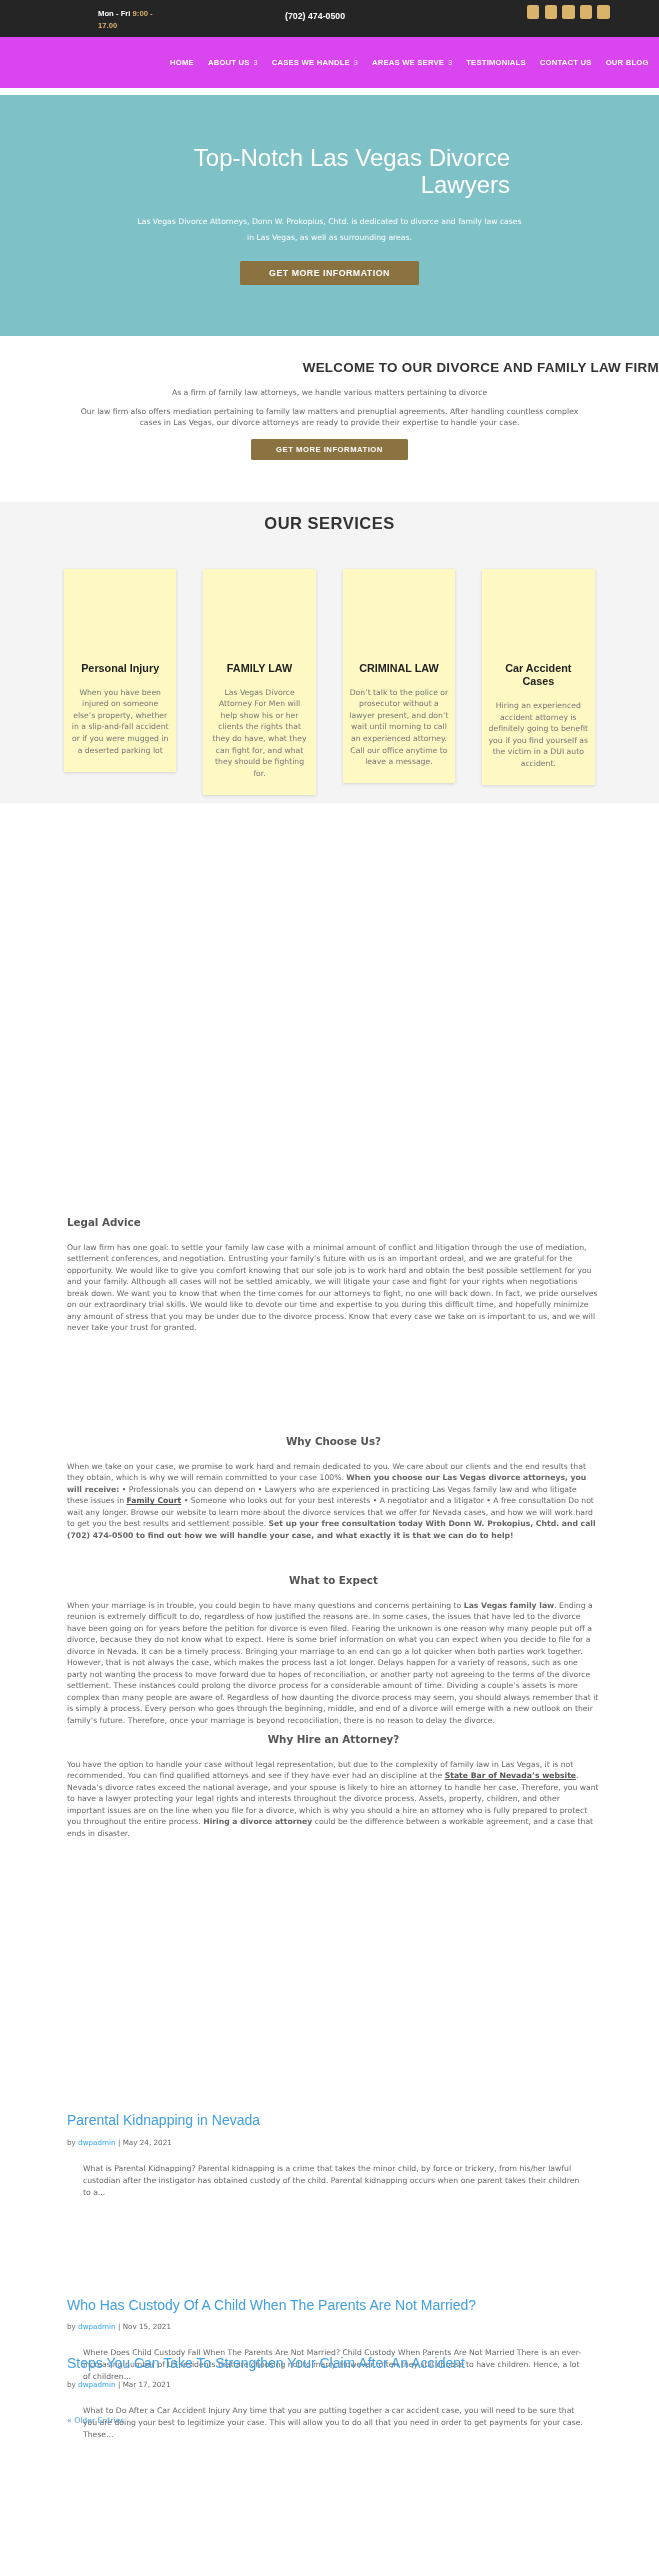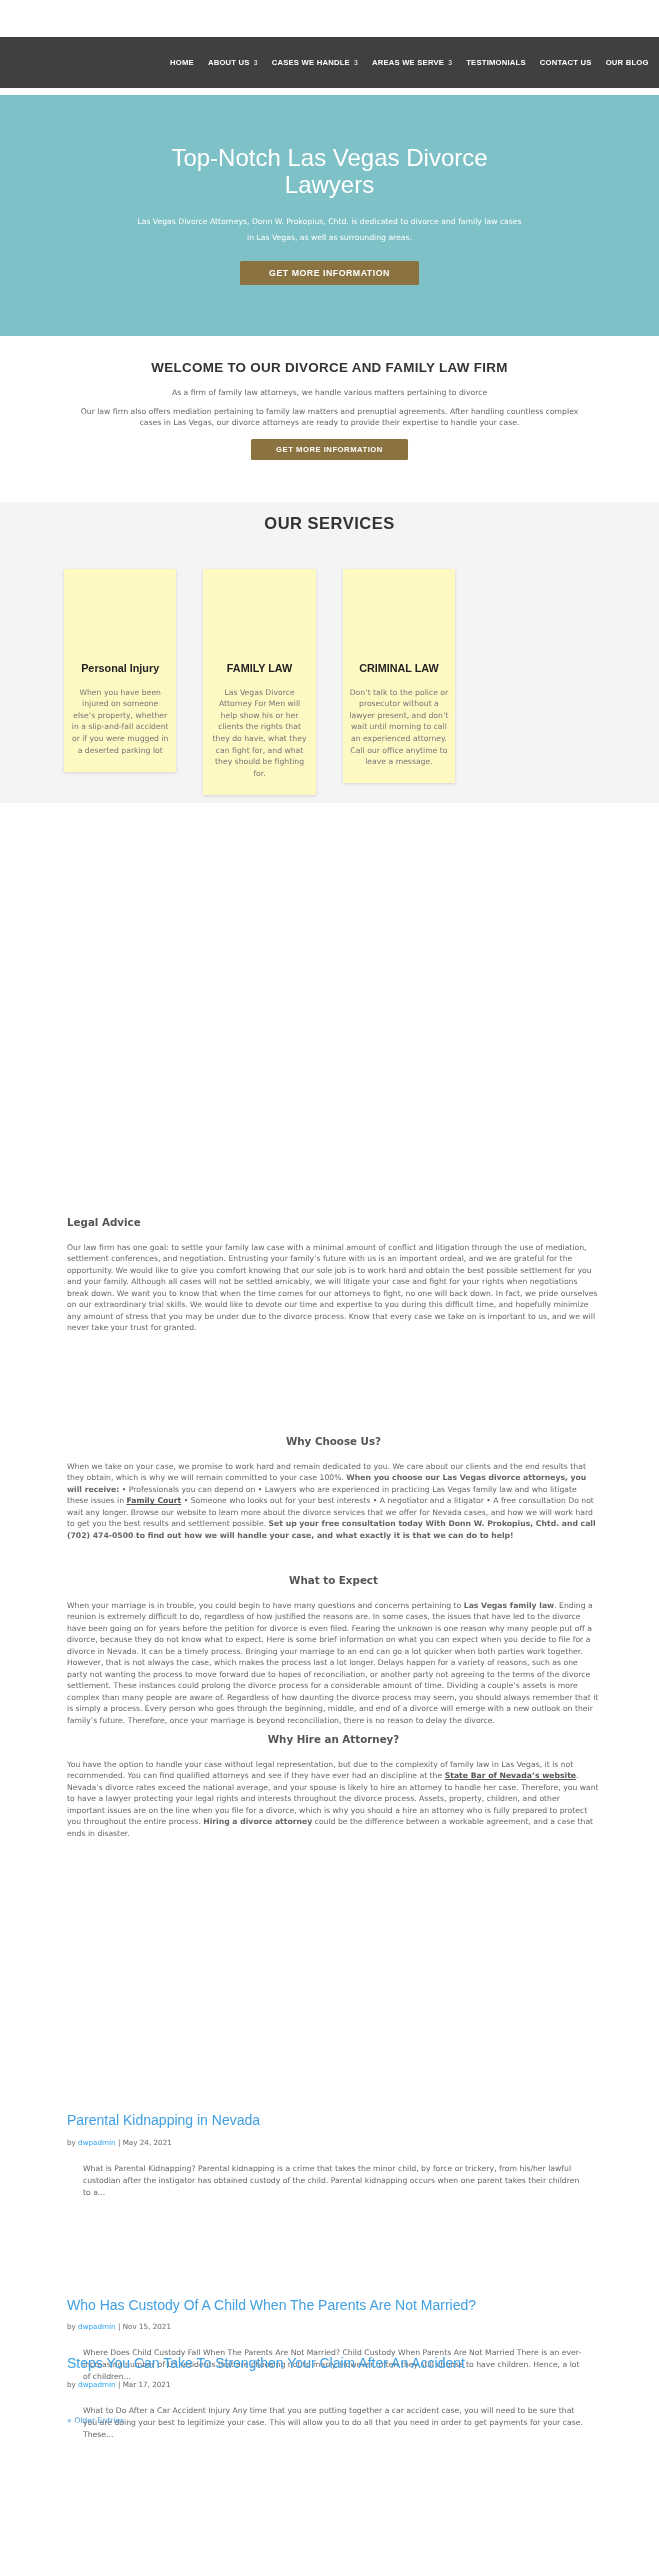--- a/index.html
+++ b/index.html
@@ -1,31 +1,31 @@
 <!DOCTYPE html>
 <html style="font-size:8.2px"><head>
 <meta charset="utf-8">
 <style>
   html,body{margin:0;padding:0;background:#fff;}
   .page{position:relative;width:659px;height:3138px;background:#ffffff;overflow:hidden;
         font-family:"DejaVu Sans",sans-serif;}
-  .hd{font-family:"Liberation Sans",sans-serif;}
+  .hd{font-family:"Liberation Sans",sans-serif;text-align:right;}
 
   
   .topbar{position:absolute;top:0;left:0;width:659px;height:37px;background:#252525;}
   .hours{position:absolute;left:98px;top:7.7px;width:90px;font-size:7.7px;font-weight:bold;
          line-height:12px;color:#dab36a;font-family:"Liberation Sans",sans-serif;}
   .hours .days{color:#ffffff;}
   .phone{position:absolute;left:285px;top:10.8px;color:#ffffff;font-size:8.8px;font-weight:bold;
          font-family:"Liberation Sans",sans-serif;}
   .social{position:absolute;left:527px;top:5.2px;display:flex;gap:5.2px;}
   .social .sq{width:12.4px;height:13.4px;background:#dab36a;border-radius:2.1px;}
 
   
-  .navbar{position:absolute;top:37px;left:0;width:659px;height:51px;background:#404040;}
+  .navbar{position:absolute;top:37px;left:0;width:659px;height:51px;background:#d946ef;}
   .nav-items{position:absolute;right:10.3px;top:21px;display:flex;gap:14px;}
   .nav-item{color:#ffffff;font-size:7.7px;font-weight:bold;letter-spacing:0.2px;cursor:pointer;
             font-family:"Liberation Sans",sans-serif;text-decoration:none;white-space:nowrap;}
   .nav-item .caret{font-size:6.7px;margin-left:4.1px;font-weight:normal;}
 
   
   .hero{position:absolute;top:95px;left:0;width:659px;height:241px;background:#7ec1c7;
         text-align:center;color:#ffffff;}
   .hero-title{margin:0 auto;padding-top:49px;width:361px;font-size:24px;line-height:27px;
               font-weight:400;font-family:"Liberation Sans",sans-serif;}
@@ -67,20 +67,35 @@
   .post-meta{margin:0 0 5.2px;font-size:7.2px;color:#666666;}
   .post-meta a{color:#2ea3f2;text-decoration:none;cursor:pointer;}
   .post-excerpt{margin:16px;font-size:7.7px;line-height:12px;color:#666666;}
   .older{position:absolute;left:67px;top:2416px;font-size:7.7px;color:#4f9bd8;text-decoration:none;cursor:pointer;text-align:center;}
 </style>
 </head>
 <body>
 
 <div class="page">
 
+  <div class="topbar">
+    <div class="hours">
+      <span class="days">Mon - Fri</span>
+      <span>9:00 -</span><br>
+      <span>17.00</span>
+    </div>
+    <div class="phone">(702) 474-0500</div>
+    <div class="social">
+      <div class="sq"></div>
+      <div class="sq"></div>
+      <div class="sq"></div>
+      <div class="sq"></div>
+      <div class="sq"></div>
+    </div>
+  </div>
 
   <div class="navbar">
     <div class="nav-items">
       <a class="nav-item"><span>HOME</span></a>
       <a class="nav-item"><span>ABOUT US</span><span class="caret">3</span></a>
       <a class="nav-item"><span>CASES WE HANDLE</span><span class="caret">3</span></a>
       <a class="nav-item"><span>AREAS WE SERVE</span><span class="caret">3</span></a>
       <a class="nav-item"><span>TESTIMONIALS</span></a>
       <a class="nav-item"><span>CONTACT US</span></a>
       <a class="nav-item"><span>OUR BLOG</span></a>
@@ -107,20 +122,24 @@
         <div class="card-title">Personal Injury</div>
         <div class="card-text">When you have been injured on someone else’s property, whether in a slip-and-fall accident or if you were mugged in a deserted parking lot</div>
       </div>
       <div class="card">
         <div class="card-title">FAMILY LAW</div>
         <div class="card-text">Las Vegas Divorce Attorney For Men will help show his or her clients the rights that they do have, what they can fight for, and what they should be fighting for.</div>
       </div>
       <div class="card">
         <div class="card-title">CRIMINAL LAW</div>
         <div class="card-text">Don’t talk to the police or prosecutor without a lawyer present, and don’t wait until morning to call an experienced attorney. Call our office anytime to leave a message.</div>
+      </div>
+      <div class="card">
+        <div class="card-title">Car Accident Cases</div>
+        <div class="card-text">Hiring an experienced accident attorney is definitely going to benefit you if you find yourself as the victim in a DUI auto accident.</div>
       </div>
     </div>
   </div>
 
   <div class="art" style="top:1217px;">
     <h3>Legal Advice</h3>
     <p>Our law firm has one goal: to settle your family law case with a minimal amount of conflict and litigation through the use of mediation, settlement conferences, and negotiation. Entrusting your family’s future with us is an important ordeal, and we are grateful for the opportunity. We would like to give you comfort knowing that our sole job is to work hard and obtain the best possible settlement for you and your family. Although all cases will not be settled amicably, we will litigate your case and fight for your rights when negotiations break down. We want you to know that when the time comes for our attorneys to fight, no one will back down. In fact, we pride ourselves on our extraordinary trial skills. We would like to devote our time and expertise to you during this difficult time, and hopefully minimize any amount of stress that you may be under due to the divorce process. Know that every case we take on is important to us, and we will never take your trust for granted.</p>
   </div>
 
   <div class="art" style="top:1436px;">

